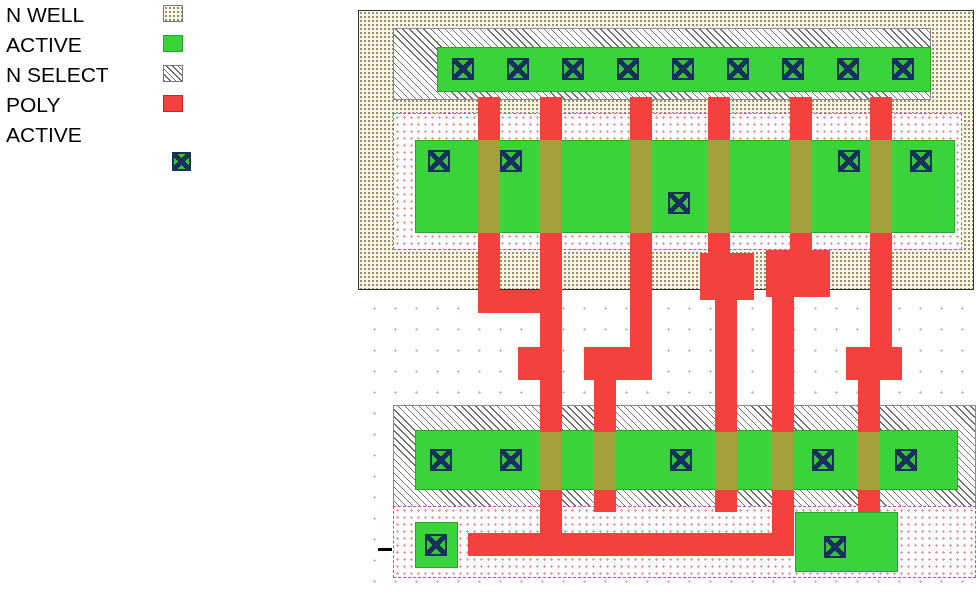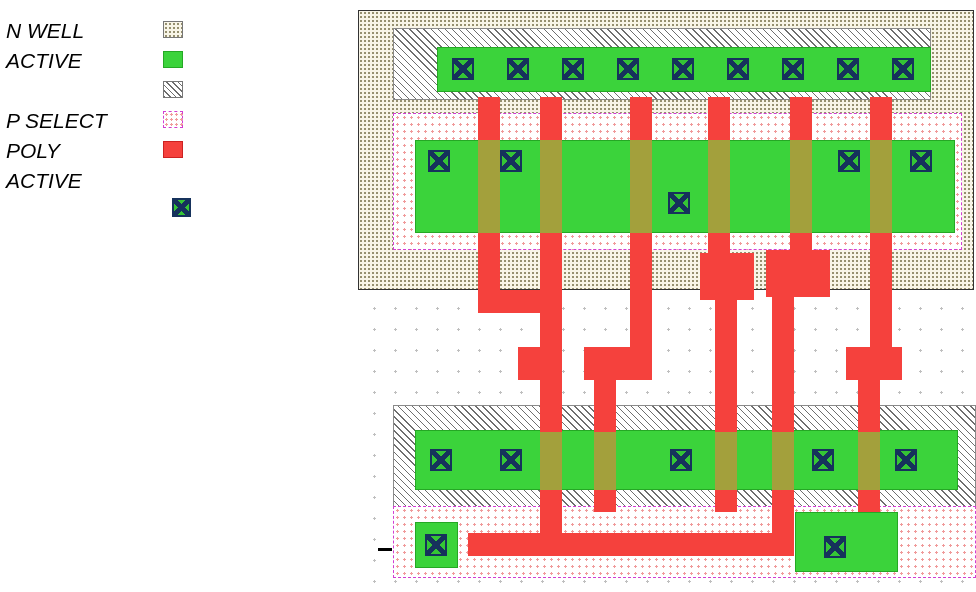--- a/index.html
+++ b/index.html
@@ -37,21 +37,21 @@
   .gate{background:#a3a03c;}
   .ct{
     background-color:#35c535;
     border:2px solid #16325c;
     background-image:
       linear-gradient(45deg,transparent 40%,#16325c 40%,#16325c 60%,transparent 60%),
       linear-gradient(135deg,transparent 40%,#16325c 40%,#16325c 60%,transparent 60%);
   }
   .tick{background:#000;}
   
-  .legend{position:absolute;left:6px;top:16px;width:200px;font-style:italic;}
+  .legend{position:absolute;left:6px;top:0;width:200px;}
   .lg-row{position:relative;height:30px;}
   .lg-label{font-size:21px;color:#000;line-height:30px;white-space:nowrap;}
   .sw{position:absolute;box-sizing:border-box;left:157px;top:5px;width:20px;height:17px;}
   .sw-nwell{
     background-color:#f8f5e7;
     background-image:radial-gradient(circle,#96906f .8px,transparent 1px);
     background-size:4px 4px;border:1px solid #777;
   }
   .sw-act{background:#3bd33b;border:1px solid #25a825;}
   .sw-nsel{
@@ -165,25 +165,22 @@
   <div class="legend">
     <div class="lg-row">
       <span class="lg-label">N WELL</span>
       <span class="sw sw-nwell"></span>
     </div>
     <div class="lg-row">
       <span class="lg-label">ACTIVE</span>
       <span class="sw sw-act"></span>
     </div>
     <div class="lg-row">
+      <span class="lg-label">N SELECT</span>
       <span class="sw sw-nsel"></span>
-    </div>
-    <div class="lg-row">
-      <span class="lg-label">P SELECT</span>
-      <span class="sw sw-psel"></span>
     </div>
     <div class="lg-row">
       <span class="lg-label">POLY</span>
       <span class="sw sw-poly"></span>
     </div>
     <div class="lg-row">
       <span class="lg-label">ACTIVE</span>
     </div>
     <div class="lg-row">
       <span class="sw sw-ct"></span>

